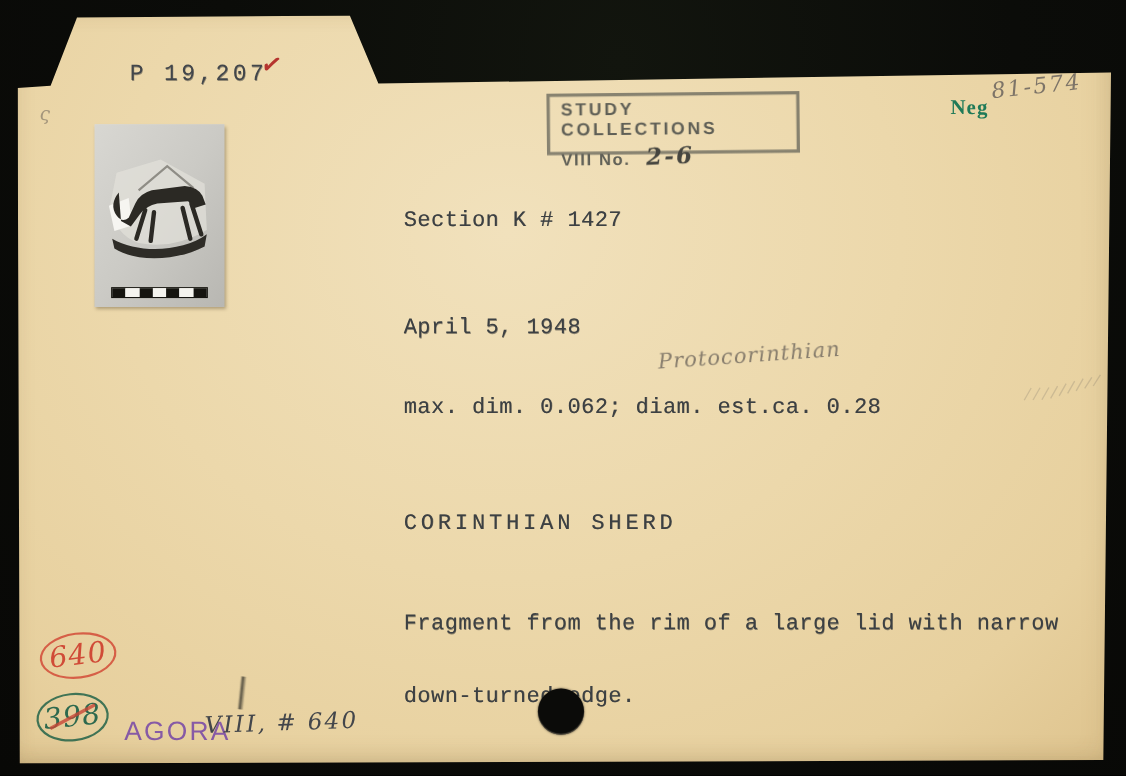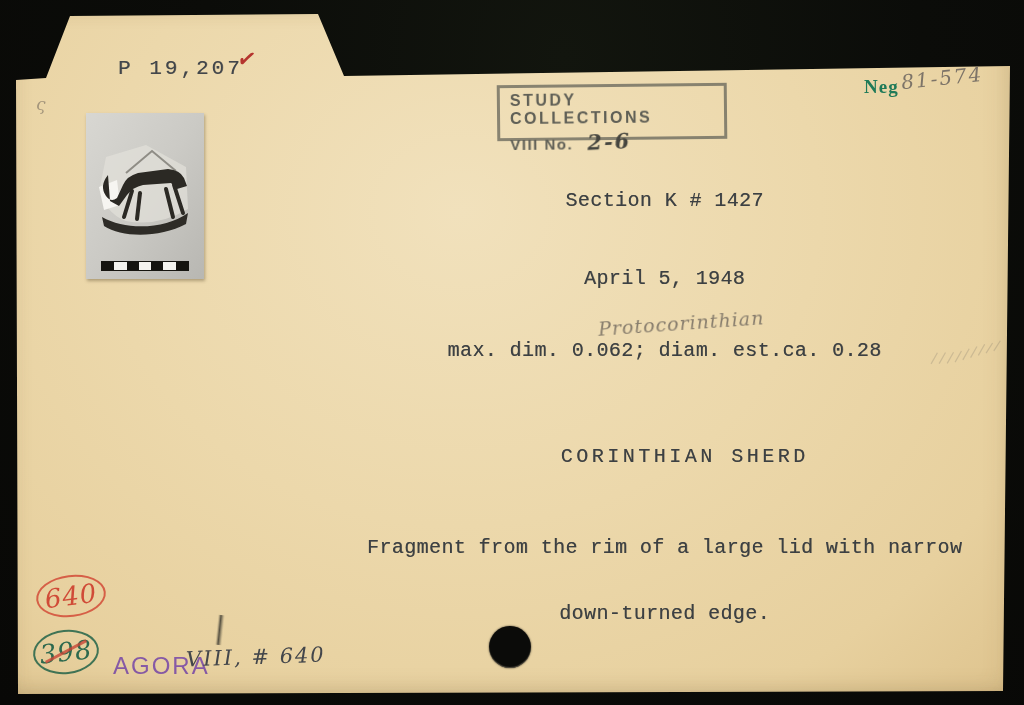--- a/index.html
+++ b/index.html
@@ -35,21 +35,21 @@
   }
   .stamp-line1{margin:4px 0 0 10px;font-size:16px;letter-spacing:2.5px;font-weight:600;}
   .stamp-line2{margin:2px 0 0 10px;font-size:15px;letter-spacing:1.5px;font-weight:600;}
   .case-value{
     display:inline-block;margin-left:14px;
     font-family:"DejaVu Serif", serif;font-style:italic;font-weight:bold;
     font-size:21px;color:#45453f;letter-spacing:2px;transform:rotate(-2deg);
   }
   
   .neg-label{
-    position:absolute;left:864px;top:76px;color:#1f7a58;font-weight:bold;
+    position:absolute;left:864px;top:88px;color:#1f7a58;font-weight:bold;
     font-size:19px;letter-spacing:1px;filter:blur(.2px);
     font-family:"Liberation Serif", serif;
   }
   .neg-value{
     position:absolute;left:901px;top:66px;color:#7d7468;
     font-family:"DejaVu Serif", serif;font-style:italic;font-size:20px;
     letter-spacing:2px;transform:rotate(-6deg);
   }
   
   .photo{
@@ -65,24 +65,24 @@
   .scalebar span{flex:1;}
   .scalebar span.dk{background:#15140f;}
   .scalebar span.lt{background:#f4f3ee;}
   
   .typed{
     position:absolute;left:367px;top:146px;
     font-family:"Liberation Mono", monospace;font-size:20px;line-height:22px;
     letter-spacing:.4px;color:#3c4043;white-space:pre;
     text-shadow:.35px .35px .45px rgba(35,38,42,.5);
   }
-  .typed div{height:22px;text-align:center;}
-  .t-april{margin-top:12px;}
+  .typed div{height:22px;}
+  .t-april{margin-top:32px;}
   .t-dims{margin-top:6px;}
-  .t-title{margin-top:40px;letter-spacing:3.5px;margin-left:40px;}
+  .t-title{margin-top:40px;letter-spacing:3.5px;}
   .t-p1{margin-top:25px;}
   
   .annotation{
     position:absolute;left:598px;top:312px;
     font-family:"DejaVu Serif", serif;font-style:italic;font-size:19px;
     color:rgba(130,120,105,.95);transform:rotate(-4deg);letter-spacing:1px;
     filter:blur(.25px);
   }
   .scribble{position:absolute;left:928px;top:344px;opacity:.30;transform:rotate(-9deg);}
   .corner-mark{

